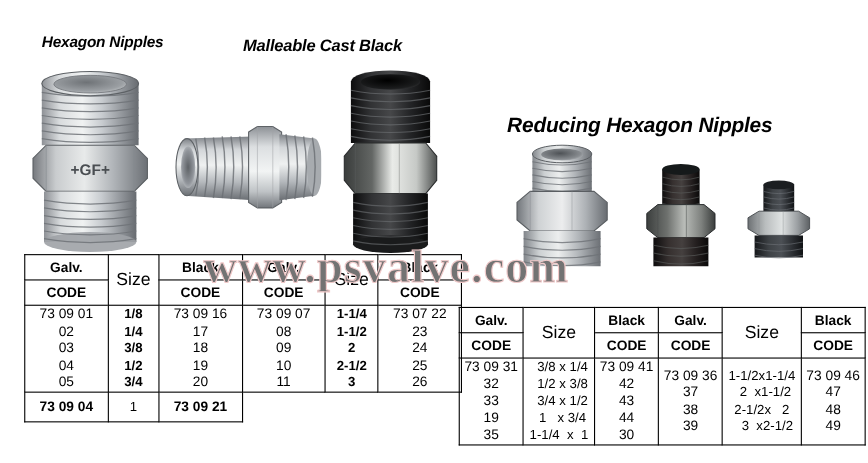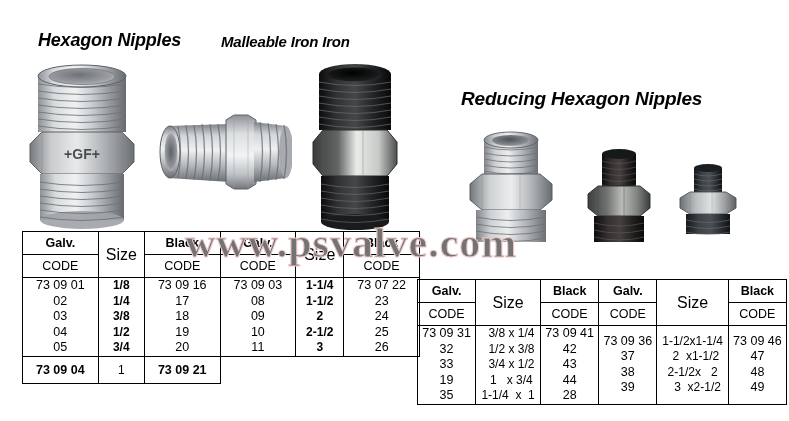--- a/index.html
+++ b/index.html
@@ -17,23 +17,23 @@
   }
 
   
   .title-main {
     position: absolute;
     font-weight: bold;
     font-style: italic;
     letter-spacing: -0.2px;
     white-space: nowrap;
   }
-  #title-hexagon-nipples { left: 38px; top: 30px; font-size: 18px; }
+  #title-hexagon-nipples { left: 38px; top: 30px; font-size: 14px; }
   #subtitle-malleable    { left: 221px; top: 33px; font-size: 15px; }
-  #title-reducing        { left: 461px; top: 88px; font-size: 19px; }
+  #title-reducing        { left: 461px; top: 104px; font-size: 19px; }
 
   
   #watermark {
     position: absolute;
     left: 185px;
     top: 219px;
     font-family: "Liberation Serif", serif;
     font-size: 42px;
     font-weight: bold;
     color: #737373;
@@ -63,21 +63,21 @@
     vertical-align: middle;
     background: transparent;
   }
   .hdr-top {
     font-size: 12.5px;
     font-weight: bold;
     height: 22px;
   }
   .hdr-sub {
     font-size: 12.5px;
-    font-weight: normal;
+    font-weight: bold;
     height: 22px;
   }
   .hdr-size {
     font-size: 16px;
     font-weight: normal;
   }
   .code-cell {
     font-size: 12.5px;
     font-weight: normal;
     text-align: right;
@@ -413,21 +413,21 @@
     <path d="M18 52 L62 52 L62 72 L18 72 Z" fill="url(#sMetal)"></path>
     <g stroke="#70747a" stroke-width="0.9" fill="none" opacity="0.6">
       <path d="M18 58 Q40 63 62 58"></path>
       <path d="M18 64 Q40 69 62 64"></path>
       <path d="M18 70 Q40 75 62 70"></path>
     </g>
   </svg>
 </div>
 
 <div class="title-main" id="title-hexagon-nipples">Hexagon Nipples</div>
-<div class="title-main" id="subtitle-malleable">Malleable Iron Iron</div>
+<div class="title-main" id="subtitle-malleable">Malleable Cast Black</div>
 <div class="title-main" id="title-reducing">Reducing Hexagon Nipples</div>
 
 <div id="watermark">www.psvalve.com</div>
 
 <table class="spec-table" id="table-left" style="left:22px; top:231px; width:398px;">
   <tbody>
       <tr>
     <td class="hdr-top" style="width:76px;">Galv.</td>
     <td class="hdr-size" rowspan="2" style="width:46px;">Size</td>
     <td class="hdr-top" style="width:76px;">Black</td>
@@ -450,21 +450,21 @@
     <td class="size-cell">1/8
 1/4
 3/8
 1/2
 3/4</td>
     <td class="code-cell">73 09 16
 17
 18
 19
 20</td>
-    <td class="code-cell">73 09 03
+    <td class="code-cell">73 09 07
 08
 09
 10
 11</td>
     <td class="size-cell">1-1/4
 1-1/2
 2
 2-1/2
 3</td>
     <td class="code-cell">73 07 22
@@ -508,21 +508,21 @@
 35</td>
     <td class="size-cell-l">  3/8 x 1/4
   1/2 x 3/8
   3/4 x 1/2
   1   x 3/4
 1-1/4  x  1</td>
     <td class="code-cell">73 09 41
 42
 43
 44
-28</td>
+30</td>
     <td class="code-cell">73 09 36
 37
 38
 39</td>
     <td class="size-cell-l">1-1/2x1-1/4
   2  x1-1/2
 2-1/2x   2
    3  x2-1/2</td>
     <td class="code-cell">73 09 46
 47

